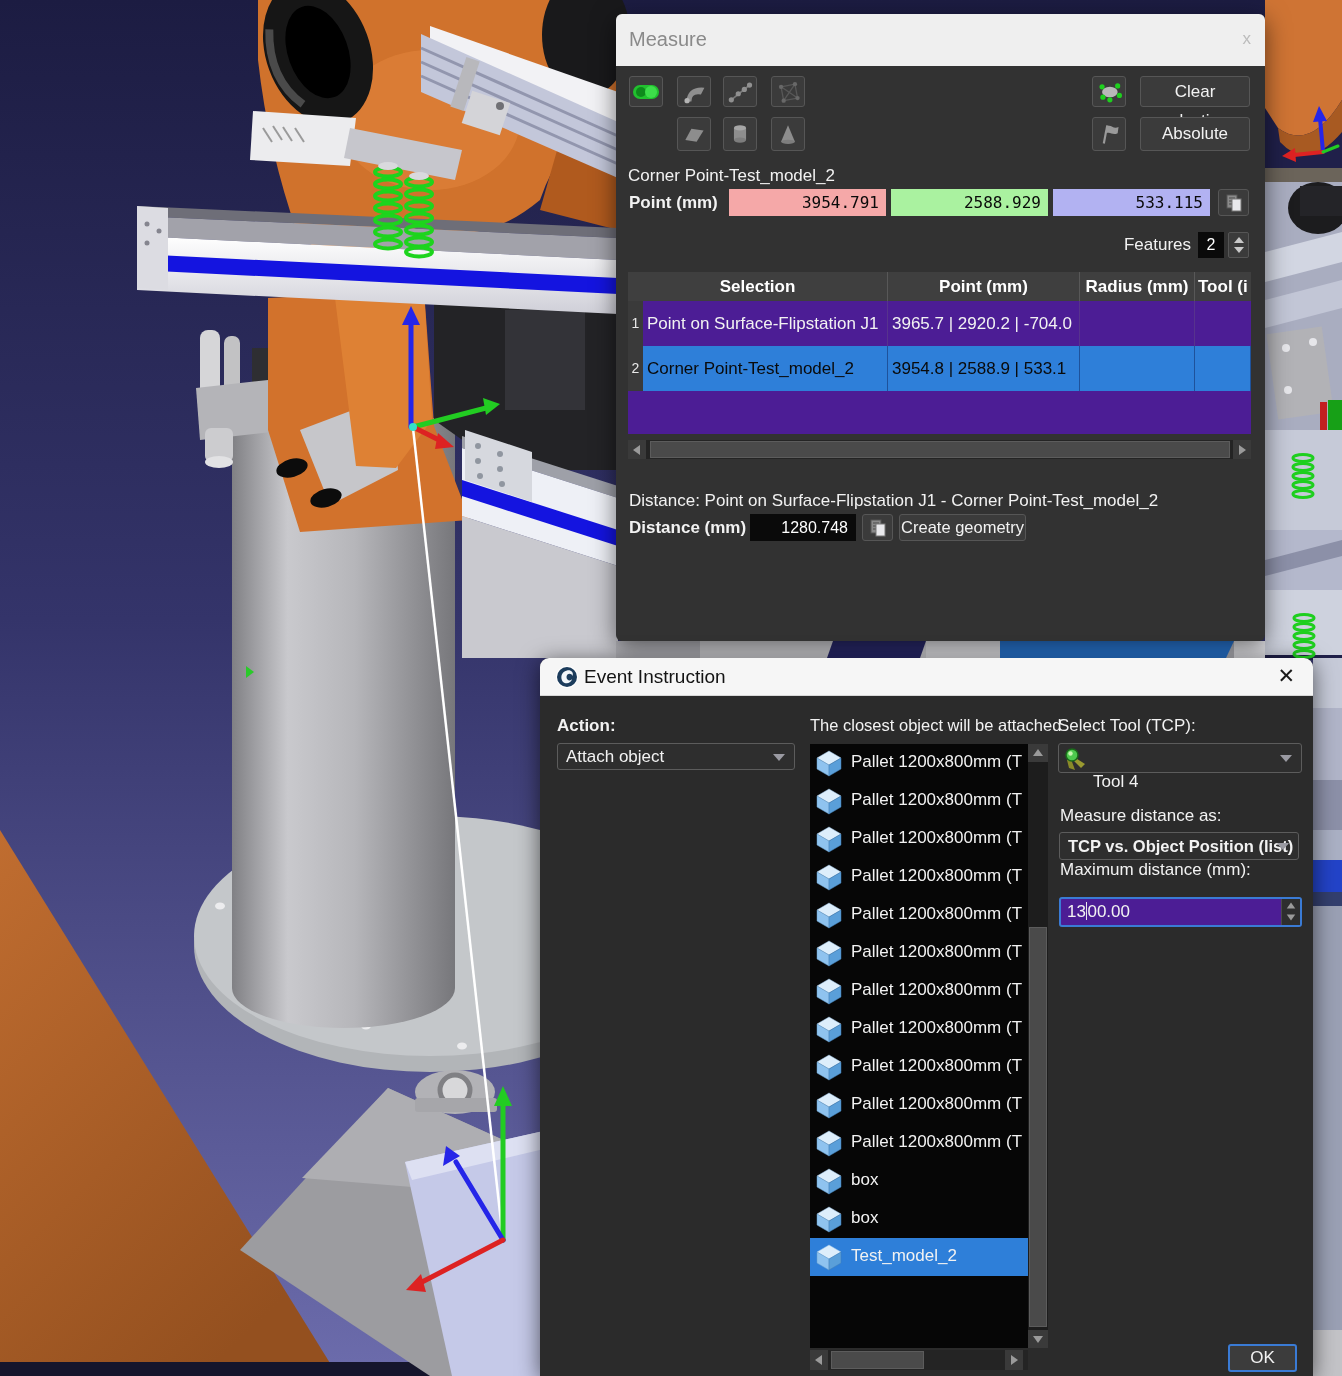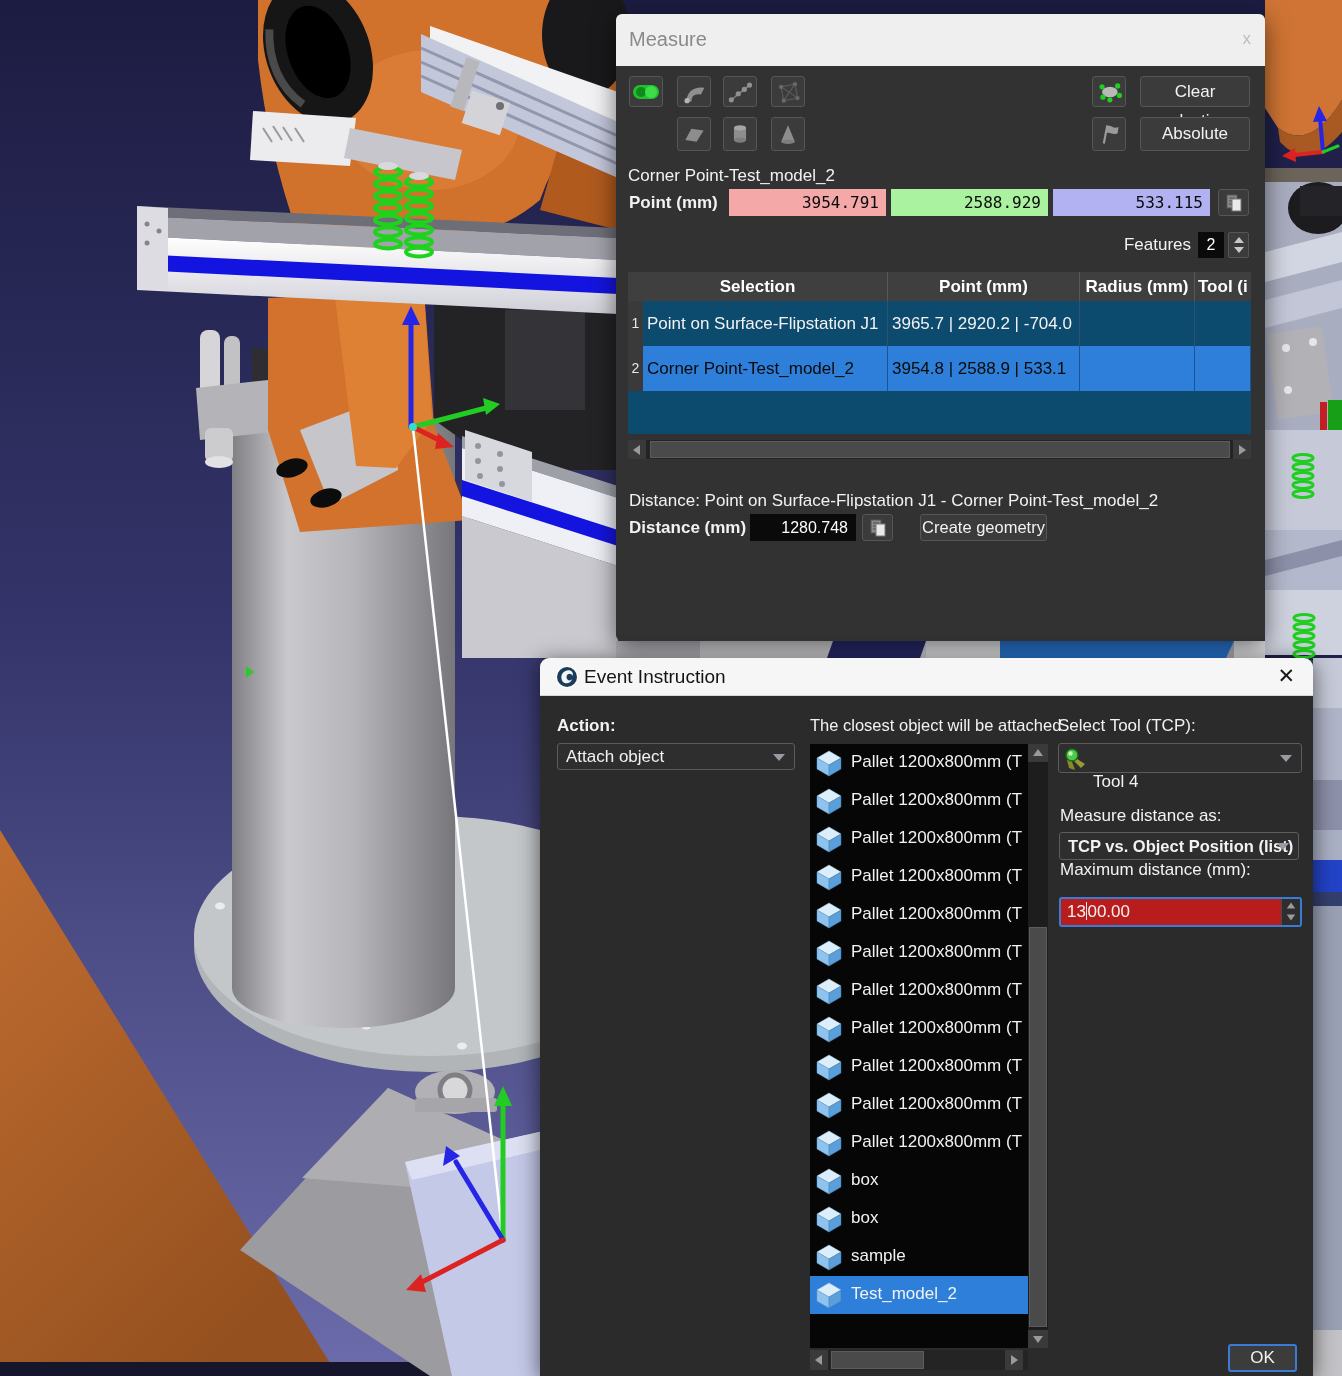--- a/index.html
+++ b/index.html
@@ -45,21 +45,21 @@
     color:#f2f2f2; font-size:17px; }
   .mfeat-val { position:absolute; left:582px; top:218px; width:26px; height:26px; background:#0a0a0a;
     color:#fff; font-size:16px; text-align:center; line-height:26px; }
   .spinbox { position:absolute; left:612px; top:218px; width:21px; height:26px; background:#3b3b3b;
     border:1px solid #565656; border-radius:2px; }
   .spinbox .up, .spinbox .dn { position:absolute; left:50%; margin-left:-5px; width:0; height:0;
     border-left:5px solid transparent; border-right:5px solid transparent; }
   .spinbox .up { top:4px;  border-bottom:6px solid #c8c8c8; }
   .spinbox .dn { bottom:4px; border-top:6px solid #c8c8c8; }
 
-  .mtable { position:absolute; left:12px; top:258px; width:623px; height:162px; background:#0c4a6e; }
+  .mtable { position:absolute; left:12px; top:258px; width:623px; height:162px; background:#4c1d95; }
   .thead { display:flex; height:29px; background:#3f3f3f; color:#fff; font-weight:bold; font-size:17px; }
   .thead div { line-height:29px; text-align:center; border-right:1px solid #585858; overflow:hidden; white-space:nowrap; }
   .th-sel { width:260px; } .th-pt { width:192px; } .th-rad { width:115px; } .th-ax { width:56px; border-right:none !important; text-align:left !important; padding-left:3px; }
   .trow { display:flex; height:45px; color:#f2f2f2; font-size:17px; }
   .trow .tnum { width:15px; background:#3a3a3a; color:#e8e8e8; font-size:14px; text-align:center; line-height:45px; }
   .trow .tc { line-height:45px; padding-left:4px; border-right:1px solid rgba(120,120,120,.25); overflow:hidden; white-space:nowrap; }
   .trow .c-sel { width:245px; } .trow .c-pt { width:192px; } .trow .c-rad { width:115px; } .trow .c-ax { width:56px; border-right:none; }
   .trow.sel .tc { background:#2e7fd9; color:#0a0a0a; border-right:1px solid rgba(0,0,40,.35); }
 
   .hscroll { position:absolute; left:12px; top:426px; width:623px; height:19px; background:#242424; }
@@ -67,21 +67,21 @@
   .hscroll .arr.l { left:0; } .hscroll .arr.r { right:0; }
   .hscroll .thumb { position:absolute; left:22px; top:1px; width:580px; height:17px; background:#4a4a4a; border:1px solid #5c5c5c; }
   .tri-l { position:absolute; left:5px; top:4.5px; width:0; height:0; border-top:5px solid transparent; border-bottom:5px solid transparent; border-right:7px solid #9a9a9a; }
   .tri-r { position:absolute; left:6px; top:4.5px; width:0; height:0; border-top:5px solid transparent; border-bottom:5px solid transparent; border-left:7px solid #9a9a9a; }
 
   .mdist-caption { position:absolute; left:13px; top:477px; color:#f2f2f2; font-size:17px; }
   .mdist-label { position:absolute; left:13px; top:504px; color:#f2f2f2; font-size:17px; font-weight:bold; }
   .mdist-val { position:absolute; left:134px; top:500px; width:106px; height:27px; background:#0a0a0a;
     color:#fff; font-size:16px; text-align:right; line-height:27px; padding-right:8px; }
   .mcopy2 { left:246px; top:500px; width:31px; height:27px; }
-  .mcreate { left:283px; top:500px; width:127px; height:27px; line-height:25px; font-size:16.5px;margin-left:21px; }
+  .mcreate { left:283px; top:500px; width:127px; height:27px; line-height:25px; font-size:16.5px; }
 
   
   .dlg-event { position:absolute; left:540px; top:658px; width:773px; height:718px;
     background:#2b2b2b; border-radius:9px 9px 0 0; box-shadow:0 4px 22px rgba(0,0,0,.6); }
   .dlg-event .titlebar { position:absolute; left:0; top:0; right:0; height:38px;
     background:#f6f6f6; border-radius:9px 9px 0 0; border-bottom:1px solid #d8d8d8; }
   .dlg-event .titlebar .t { position:absolute; left:44px; top:8px; font-size:19px; color:#141414; }
   .dlg-event .titlebar .logo { position:absolute; left:15px; top:7px; }
   .dlg-event .titlebar .x { position:absolute; right:18px; top:6px; font-size:21px; color:#1a1a1a; }
   .ev-label { position:absolute; color:#f2f2f2; font-size:17px; }
@@ -104,21 +104,21 @@
   .vscroll { position:absolute; right:0; top:0; width:20px; height:604px; background:#1d1d1d; }
   .vscroll .arr { position:absolute; left:0; width:20px; height:18px; background:#3a3a3a; }
   .vscroll .thumb { position:absolute; left:1px; top:183px; width:18px; height:400px; background:#4a4a4a; border:1px solid #5c5c5c; }
   .tri-u { position:absolute; left:4.5px; top:5px; width:0; height:0; border-left:5px solid transparent; border-right:5px solid transparent; border-bottom:7px solid #9a9a9a; }
   .tri-d { position:absolute; left:4.5px; top:6px; width:0; height:0; border-left:5px solid transparent; border-right:5px solid transparent; border-top:7px solid #9a9a9a; }
   .ev-hscroll { position:absolute; left:270px; top:692px; width:218px; height:20px; background:#242424; }
   .ev-hscroll .arr { position:absolute; top:0; width:18px; height:20px; background:#3a3a3a; }
   .ev-hscroll .arr.l { left:0; } .ev-hscroll .arr.r { left:195px; }
   .ev-hscroll .thumb { position:absolute; left:21px; top:1px; width:93px; height:18px; background:#4a4a4a; border:1px solid #5c5c5c; }
 
-  .ev-max-input { position:absolute; left:519px; top:239px; width:243px; height:30px; background:#b91c1c;
+  .ev-max-input { position:absolute; left:519px; top:239px; width:243px; height:30px; background:#4c1d95;
     border:2px solid #3a7bd5; border-radius:3px; color:#f2f2f2; font-size:17px; }
   .ev-max-input .val { position:absolute; left:6px; top:3px; }
   .ibeam { display:inline-block; width:1.5px; height:18px; background:#eaeaea; vertical-align:-3px; }
   .ev-max-input .spin { position:absolute; right:0; top:0; width:19px; height:26px; background:#2e2e2e; border-left:1px solid #4a4a4a; }
   .ev-max-input .spin .tri-u { left:4px; top:3px; transform:scale(.85); }
   .ev-max-input .spin .tri-d { left:4px; top:15px; transform:scale(.85); }
   .ev-ok { left:688px; top:686px; width:69px; height:28px; line-height:24px; border:2px solid #3a7bd5; background:#3c3c3c; }
 </style>
 </head>
 <body>
@@ -676,30 +676,20 @@
           <div class="obj-item">
             <span class="obj-icon">
   <svg width="28" height="28" viewBox="0 0 28 28">
     <polygon points="14,2 26,9 14,16 2,9" fill="#ddeefb" stroke="#9cc4e8" stroke-width="0.5"></polygon>
     <polygon points="2,9 14,16 14,27 2,20" fill="#8fc3ef" stroke="#6aa0cc" stroke-width="0.5"></polygon>
     <polygon points="26,9 14,16 14,27 26,20" fill="#5a9fd9" stroke="#437fb4" stroke-width="0.5"></polygon>
   </svg>
 </span>
             <span class="obj-label">box</span>
           </div>
-          <div class="obj-item">
-            <span class="obj-icon">
-  <svg width="28" height="28" viewBox="0 0 28 28">
-    <polygon points="14,2 26,9 14,16 2,9" fill="#ddeefb" stroke="#9cc4e8" stroke-width="0.5"></polygon>
-    <polygon points="2,9 14,16 14,27 2,20" fill="#8fc3ef" stroke="#6aa0cc" stroke-width="0.5"></polygon>
-    <polygon points="26,9 14,16 14,27 26,20" fill="#5a9fd9" stroke="#437fb4" stroke-width="0.5"></polygon>
-  </svg>
-</span>
-            <span class="obj-label">sample</span>
-          </div>
           <div class="obj-item sel">
             <span class="obj-icon">
   <svg width="28" height="28" viewBox="0 0 28 28">
     <polygon points="14,2 26,9 14,16 2,9" fill="#ddeefb" stroke="#9cc4e8" stroke-width="0.5"></polygon>
     <polygon points="2,9 14,16 14,27 2,20" fill="#8fc3ef" stroke="#6aa0cc" stroke-width="0.5"></polygon>
     <polygon points="26,9 14,16 14,27 26,20" fill="#5a9fd9" stroke="#437fb4" stroke-width="0.5"></polygon>
   </svg>
 </span>
             <span class="obj-label">Test_model_2</span>
           </div>

